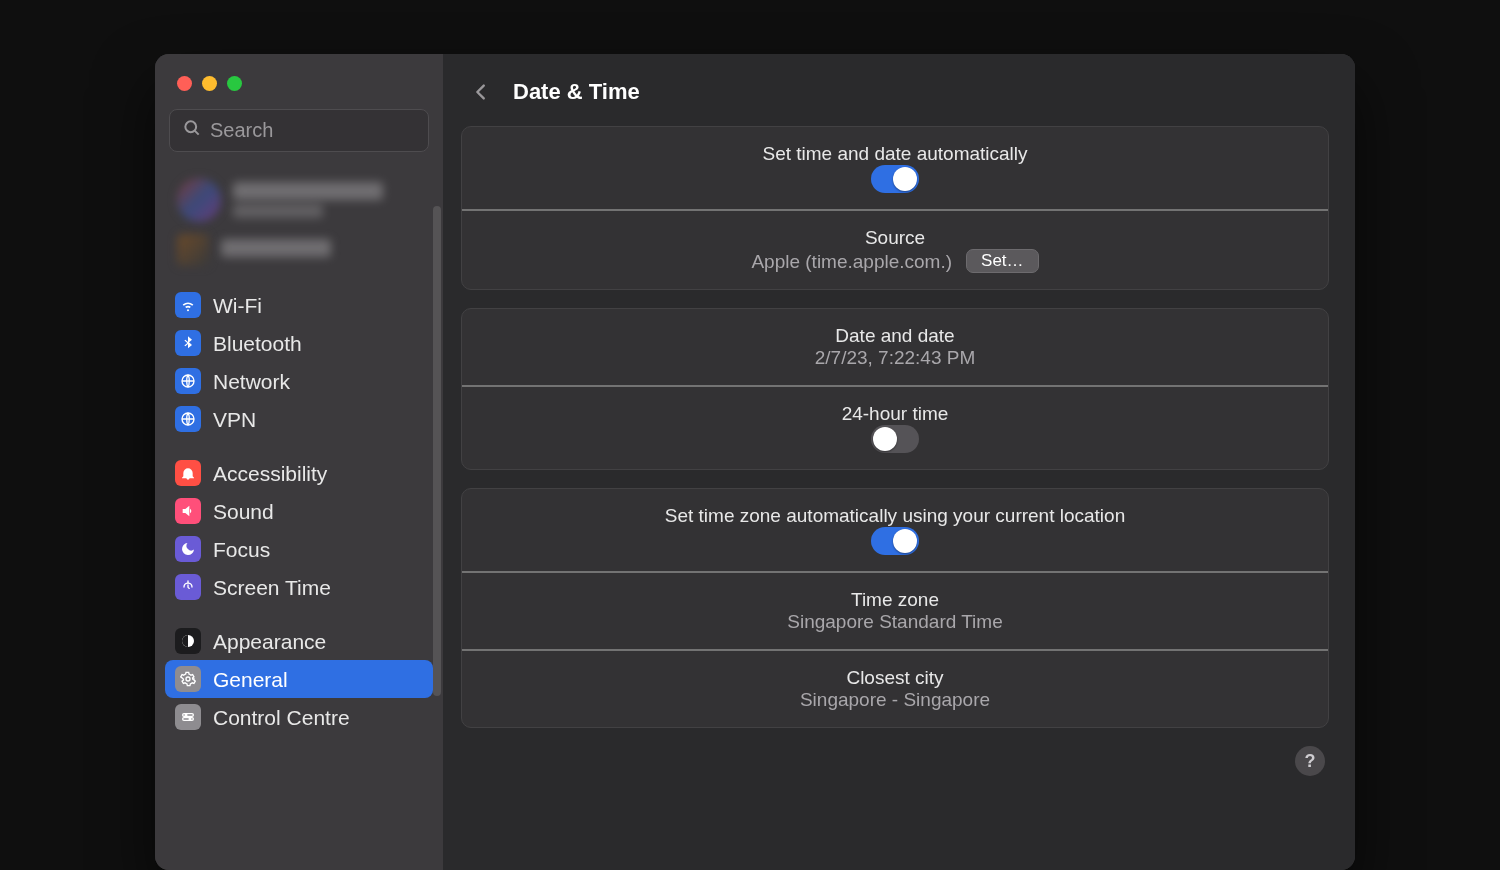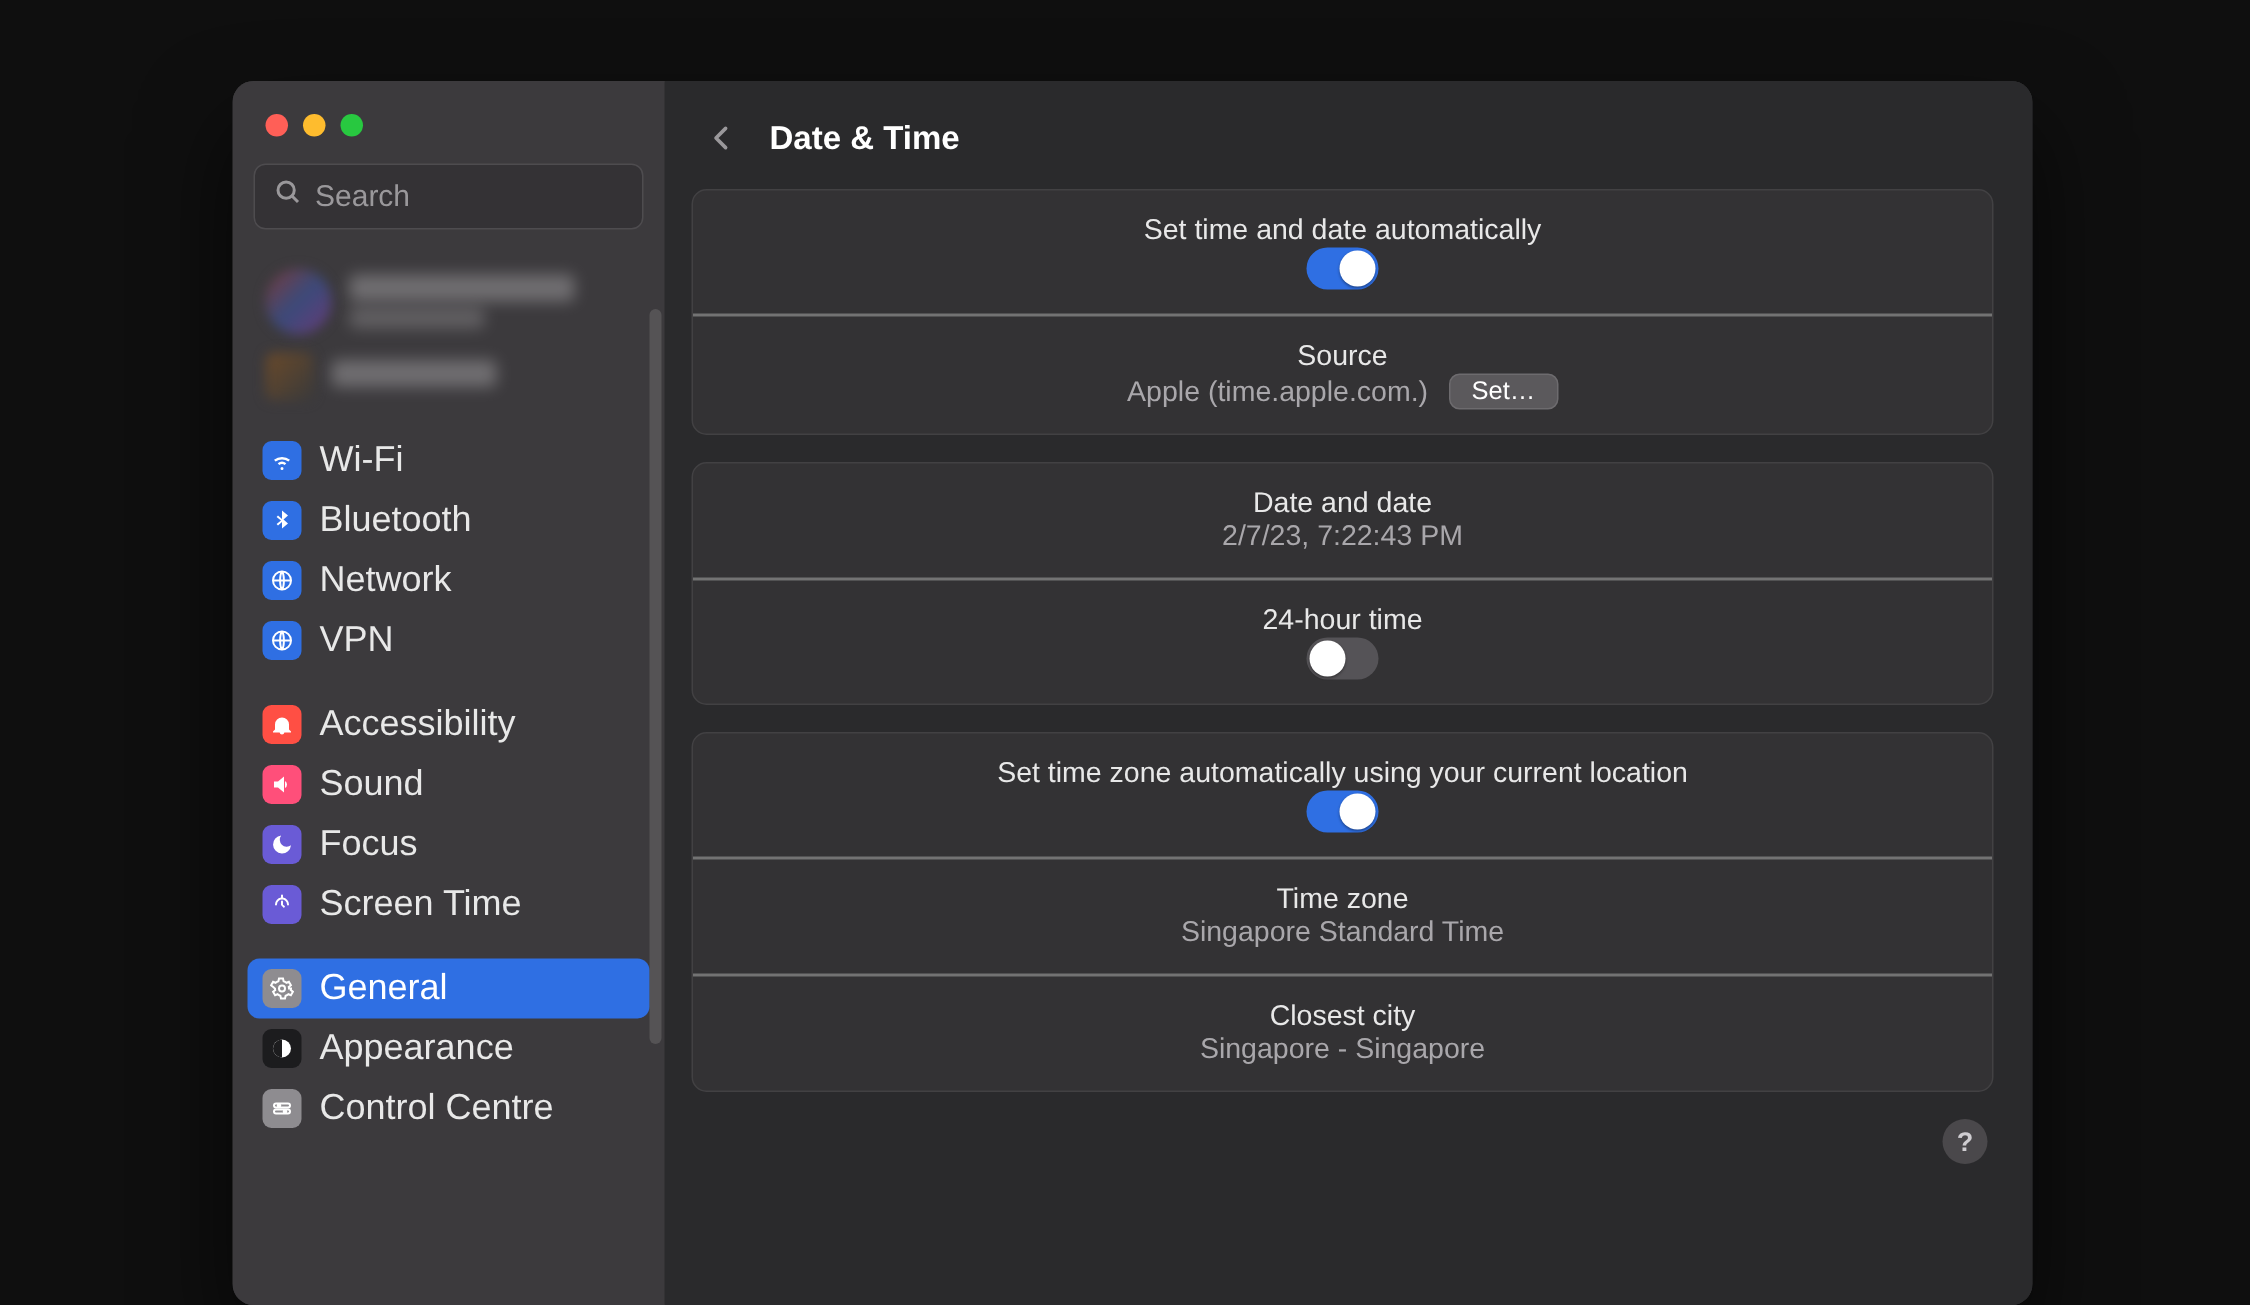--- a/index.html
+++ b/index.html
@@ -83,25 +83,25 @@
 
   .nav {
     flex: 1;
     overflow: hidden;
     padding: 6px 10px 0 10px;
     position: relative;
   }
   .nav-group { margin-bottom: 16px; }
   .nav-item {
     display: flex;
-    align-items: center;
+    align-items: flex-end;
     gap: 12px;
     padding: 6px 10px;
     border-radius: 8px;
-    font-size: 24px;
+    font-size: 21px;
     color: #e8e8e8;
     cursor: default;
   }
   .nav-item.selected { background: #2f6fe3; color: #fff; }
   .nav-icon {
     width: 26px; height: 26px; border-radius: 6px;
     display:flex; align-items:center; justify-content:center;
     flex: none;
   }
   .nav-icon svg { width:16px; height:16px; }
@@ -276,37 +276,37 @@
           <div class="nav-item">
             <div class="nav-icon" style="background: rgb(106, 91, 214);">
               <svg viewBox="0 0 24 24" fill="white">
                 <path d="M13 3a1 1 0 00-2 0v2.1A7 7 0 005 12a1 1 0 002 0 5 5 0 1110 0 1 1 0 002 0 7 7 0 00-6-6.9V3zm-1 5a1 1 0 00-1 1v3.6l2.3 2.3a1 1 0 001.4-1.4L13 12.2V9a1 1 0 00-1-1z"></path>
               </svg>
             </div>
             <span>Screen Time</span>
           </div>
         </div>
         <div class="nav-group">
+          <div class="nav-item">
+            <div class="nav-icon" style="background: rgb(28, 28, 30);">
+              <svg viewBox="0 0 24 24" fill="white">
+                <circle cx="12" cy="12" r="9"></circle>
+                <path fill="#1c1c1e" d="M12 3a9 9 0 000 18z"></path>
+              </svg>
+            </div>
+            <span>Appearance</span>
+          </div>
           <div class="nav-item selected">
             <div class="nav-icon" style="background: rgb(142, 140, 144);">
               <svg viewBox="0 0 24 24" fill="none" stroke="white" stroke-width="2">
                 <circle cx="12" cy="12" r="3"></circle>
                 <path d="M19 12a7 7 0 00-.2-1.6l2.1-1.6-2-3.5-2.5 1a7 7 0 00-2.8-1.6L13 2h-4l-.6 2.7a7 7 0 00-2.8 1.6l-2.5-1-2 3.5 2.1 1.6A7 7 0 005 12c0 .5 0 1 .2 1.6l-2.1 1.6 2 3.5 2.5-1a7 7 0 002.8 1.6L11 22h4l.6-2.7a7 7 0 002.8-1.6l2.5 1 2-3.5-2.1-1.6c.1-.5.2-1.1.2-1.6z"></path>
               </svg>
             </div>
             <span>General</span>
-          </div>
-          <div class="nav-item">
-            <div class="nav-icon" style="background: rgb(28, 28, 30);">
-              <svg viewBox="0 0 24 24" fill="white">
-                <circle cx="12" cy="12" r="9"></circle>
-                <path fill="#1c1c1e" d="M12 3a9 9 0 000 18z"></path>
-              </svg>
-            </div>
-            <span>Appearance</span>
           </div>
           <div class="nav-item">
             <div class="nav-icon" style="background: rgb(142, 140, 144);">
               <svg viewBox="0 0 24 24" fill="none" stroke="white" stroke-width="2">
                 <rect x="4" y="7" width="16" height="4" rx="2"></rect>
                 <rect x="4" y="13" width="16" height="4" rx="2"></rect>
                 <circle cx="9" cy="9" r="1.3" fill="white"></circle>
                 <circle cx="15" cy="15" r="1.3" fill="white"></circle>
               </svg>
             </div>

